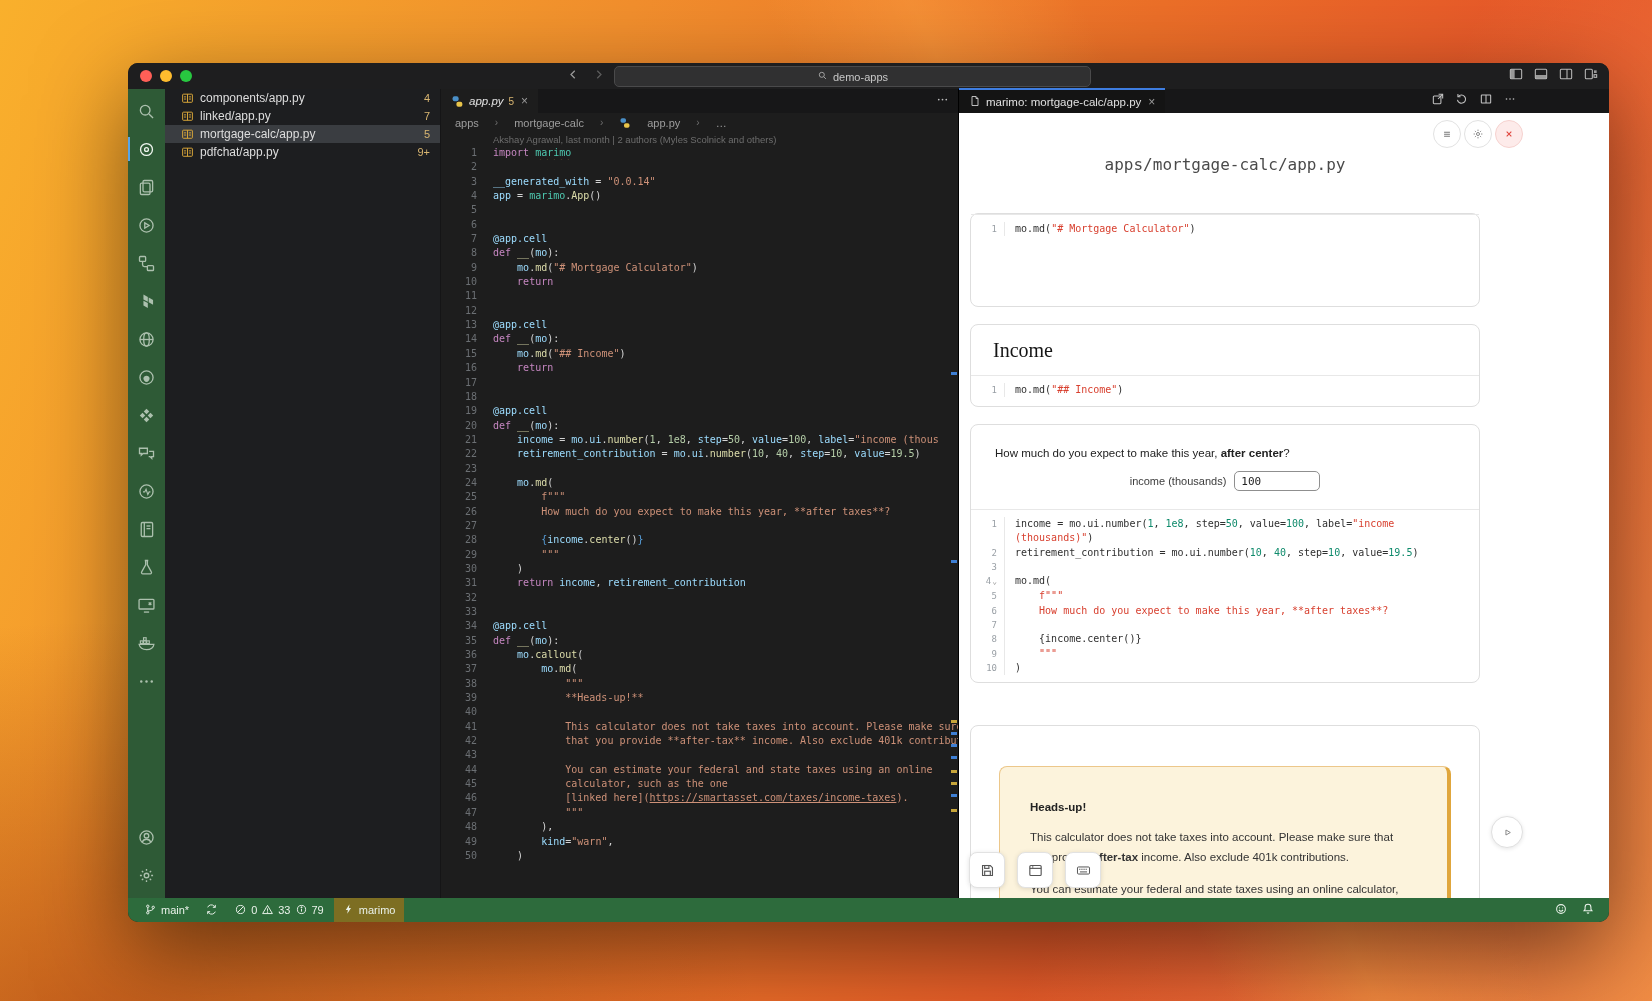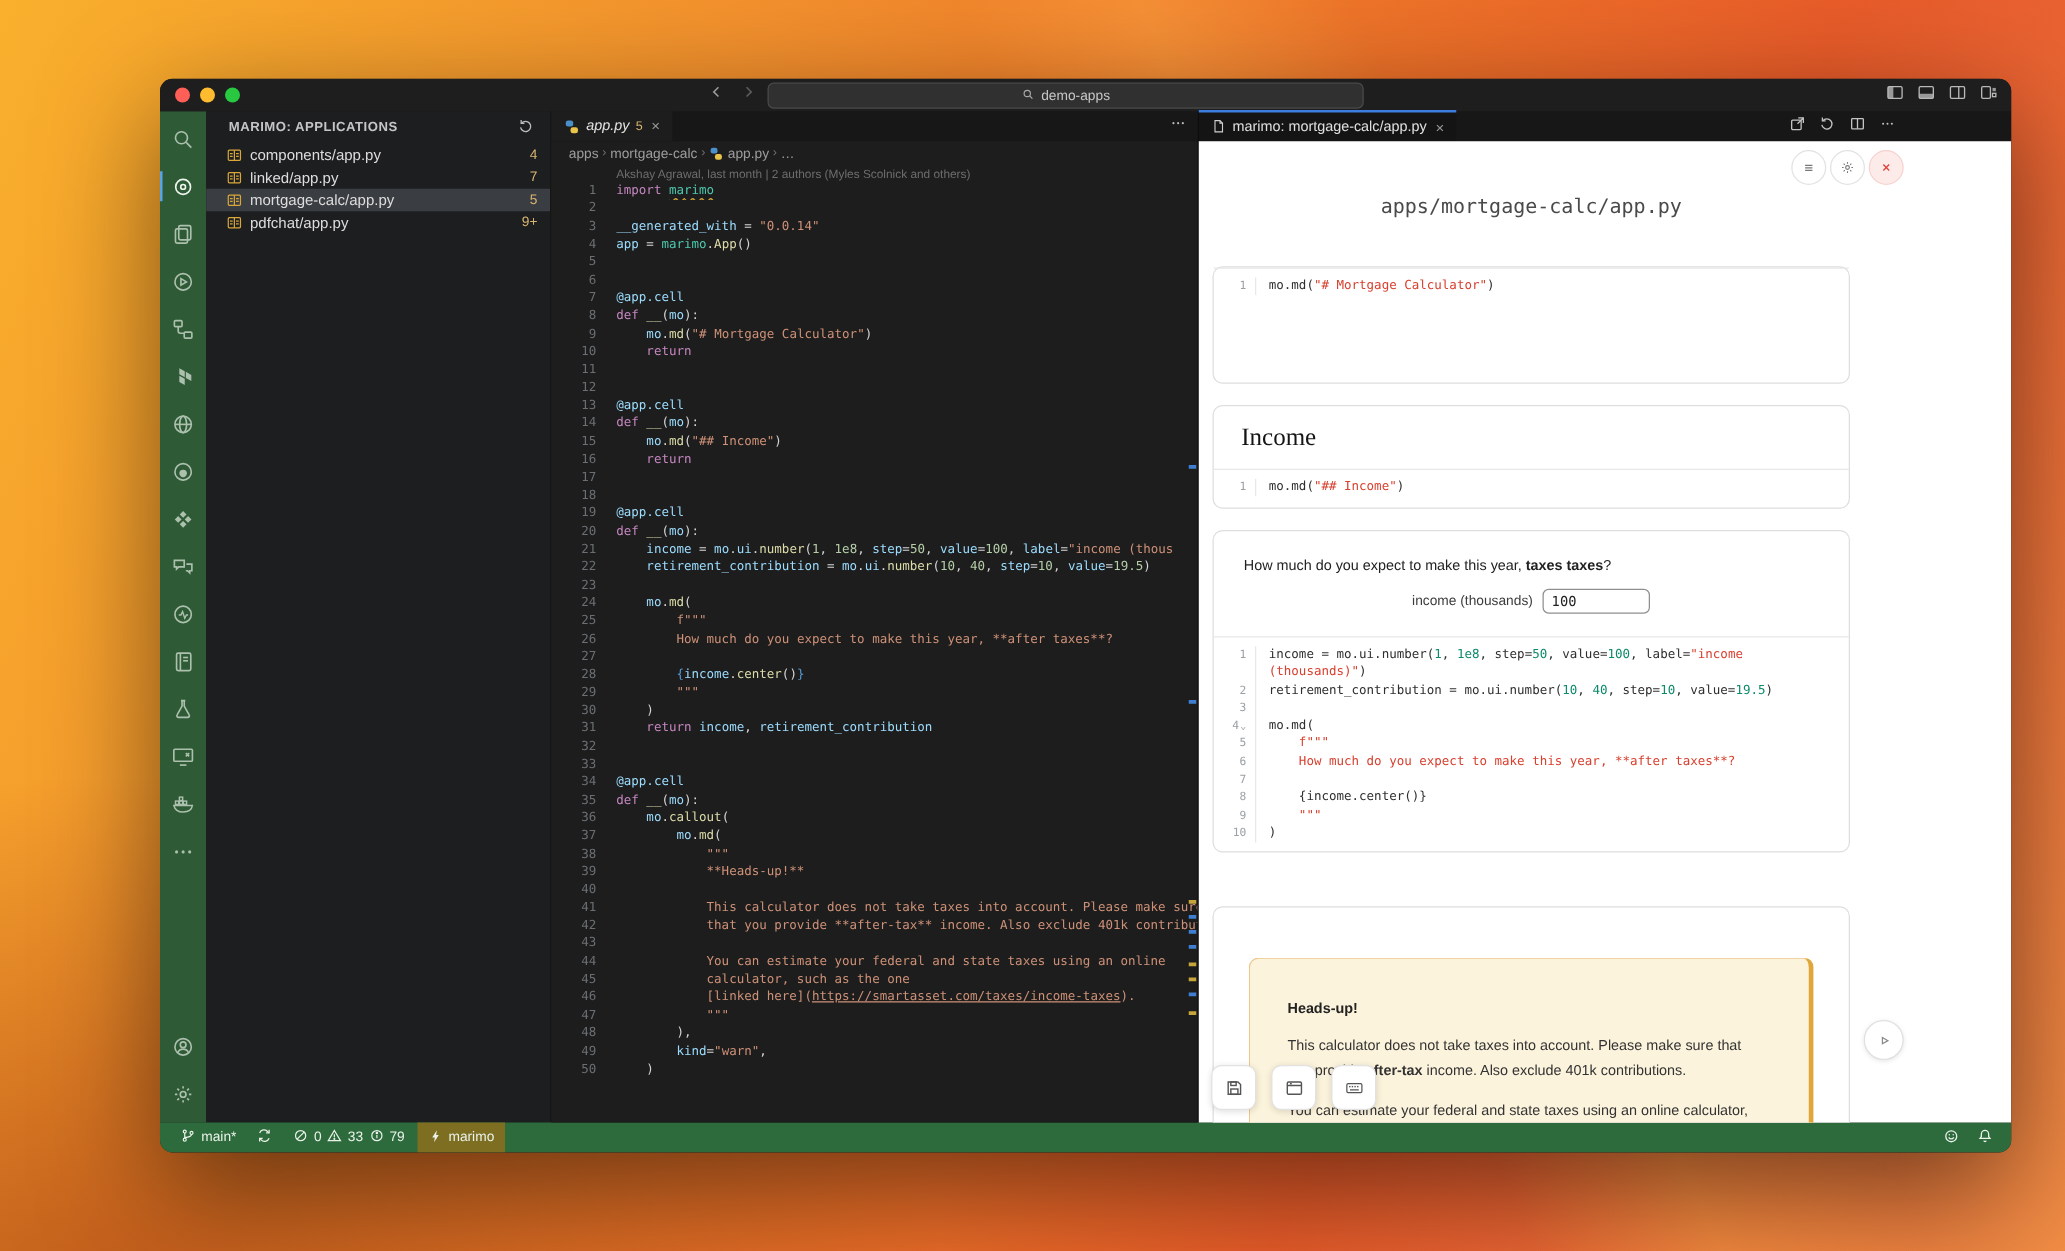--- a/index.html
+++ b/index.html
@@ -48,21 +48,21 @@
   
   .egroup{width:517px;flex:none;background:#1d1d1d;display:flex;flex-direction:column;position:relative;min-width:0;}
   .tabbar{height:24px;background:#171718;flex:none;display:flex;align-items:center;position:relative;}
   .tab{height:24px;display:flex;align-items:center;gap:5px;padding:0 10px;background:#1d1d1d;font-size:11.5px;color:#e4e4e4;}
   .tab .pyicon{width:13px;height:13px}
   .tab .lbl{font-style:italic}
   .tab .tbadge{color:var(--badge,#d9b671);font-size:10px;}
   .tab .cls{color:#9a9a9a;font-size:12px;margin-left:2px}
   .tab-more{position:absolute;right:8px;color:#bbb}
   .tab-more svg{width:15px;height:15px}
-  .breadcrumb{height:19px;display:flex;align-items:center;gap:3px;padding-left:14px;font-size:11px;color:#9d9d9d;flex:none;}
+  .breadcrumb{height:19px;display:flex;align-items:center;gap:16px;padding-left:14px;font-size:11px;color:#9d9d9d;flex:none;}
   .breadcrumb .sep{color:#6e6e6e;font-size:10px}
   .breadcrumb .pyicon{width:12px;height:12px}
   .blame{height:14px;padding-left:52px;font-size:9.5px;color:#6d6d6d;flex:none;display:flex;align-items:center;}
   .codearea{flex:1;overflow:hidden;font-family:"DejaVu Sans Mono",monospace;font-size:10px;line-height:14.35px;white-space:pre;}
   .eline{display:flex;height:14.35px;}
   .eln{width:36px;flex:none;text-align:right;padding-right:16px;color:#6b6f73;}
   .elc{flex:1;white-space:pre;overflow:hidden;}
   .tk-k{color:#c586c0}.tk-v{color:#9cdcfe}.tk-f{color:#dcdcaa}.tk-s{color:#ce9178}
   .tk-n{color:#b5cea8}.tk-c{color:#d4d4d4}.tk-m{color:#4ec9b0}.tk-b{color:#569cd6}
   .tk-u{color:#4ec9b0;text-decoration:underline wavy #c8a03a 1px;text-underline-offset:3px}
@@ -304,28 +304,20 @@
             </div>
             <div class="ab-item">
               <svg viewBox="0 0 24 24" fill="none" stroke="currentColor" stroke-width="1.5">
                 <circle cx="12" cy="12" r="2.6"></circle>
                 <path d="M12 4.5v2.2M12 17.3v2.2M4.5 12h2.2M17.3 12h2.2M6.7 6.7l1.6 1.6M15.7 15.7l1.6 1.6M17.3 6.7l-1.6 1.6M8.3 15.7l-1.6 1.6"></path>
               </svg>
             </div>
           </div>
         </div>
       <div class="sidebar">
-        <div class="side-head">
-          <span>MARIMO: APPLICATIONS</span>
-          <span class="sp"></span>
-          <span><svg viewBox="0 0 24 24" fill="none" stroke="currentColor" stroke-width="1.8">
-                <path d="M5.5 8a7 7 0 1 1-1.3 5.5"></path>
-                <path d="M5 3.5V8h4.5"></path>
-              </svg></span>
-        </div>
         <div id="file-list">
             <div class="frow">
               <span style="color: rgb(217, 167, 58); display: flex;">
                 <svg viewBox="0 0 24 24" fill="none" stroke="currentColor" stroke-width="1.8" style="width: 13px; height: 13px;">
                   <rect x="3" y="4" width="18" height="15" rx="1.5"></rect>
                   <line x1="12" y1="4" x2="12" y2="19"></line>
                   <line x1="5.5" y1="9" x2="9.5" y2="9"></line>
                   <line x1="14.5" y1="9" x2="18.5" y2="9"></line>
                   <line x1="5.5" y1="13" x2="9.5" y2="13"></line>
                   <line x1="14.5" y1="13" x2="18.5" y2="13"></line>
@@ -495,21 +487,21 @@
             <div class="cdiv"></div>
             <div class="wcode">
                 <div class="wline">
                   <span class="wln">1</span>
                   <span class="wlc"><span class="wk-t">mo.md(</span><span class="wk-s">"## Income"</span><span class="wk-t">)</span></span>
                 </div>
               </div>
           </div>
 
           <div class="card card3">
-            <div class="prompt"><span>How much do you expect to make this year, </span><span class="seg-b">taxes taxes</span><span>?</span></div>
+            <div class="prompt"><span>How much do you expect to make this year, </span><span class="seg-b">after center</span><span>?</span></div>
             <div class="inputrow">
               <span>income (thousands)</span>
               <input class="numinput" value="100" style="">
             </div>
             <div class="cdiv"></div>
             <div class="wcode">
                 <div class="wline">
                   <span class="wln">1</span>
                   <span class="wlc"><span class="wk-t">income = mo.ui.number(</span><span class="wk-n">1</span><span class="wk-t">, </span><span class="wk-n">1e8</span><span class="wk-t">, step=</span><span class="wk-n">50</span><span class="wk-t">, value=</span><span class="wk-n">100</span><span class="wk-t">, label=</span><span class="wk-s">"income</span></span>
                 </div>

